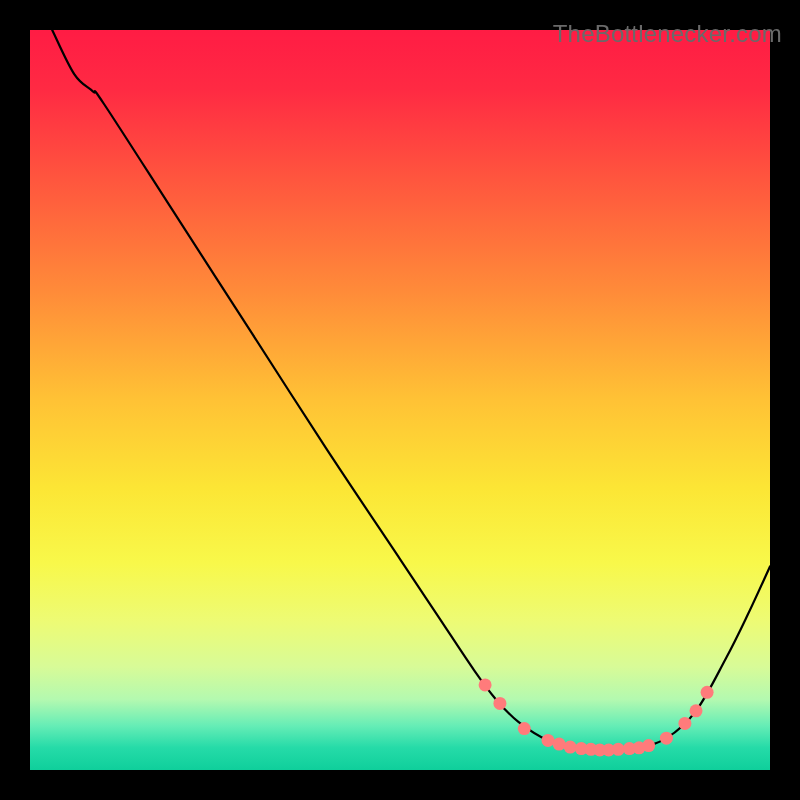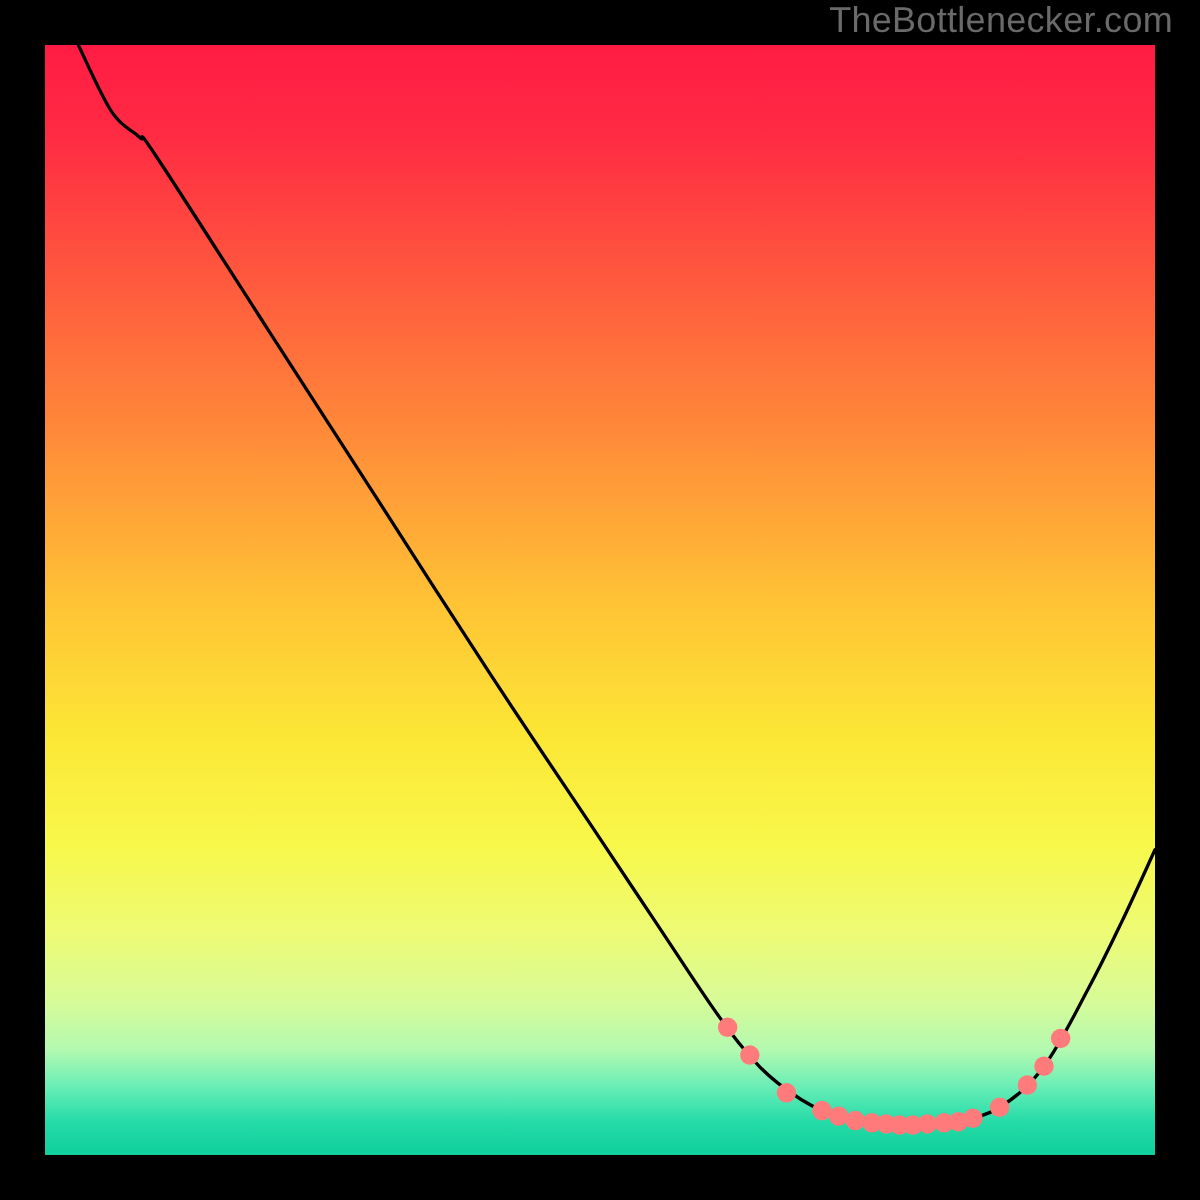--- a/index.html
+++ b/index.html
@@ -5,21 +5,21 @@
   * { margin: 0; padding: 0; box-sizing: border-box; }
   html, body { width: 800px; height: 800px; background: #000; overflow: hidden; }
   .frame {
     position: relative;
     width: 800px;
     height: 800px;
     background: #000;
   }
   .watermark {
     position: absolute;
-    top: 0;
+    top: 20px;
     right: 18px;
     color: #6a6a6a;
     font-family: Arial, Helvetica, sans-serif;
     font-size: 24px;
     font-weight: 400;
     letter-spacing: 0.2px;
     z-index: 10;
   }
   .plot-area {
     position: absolute;

